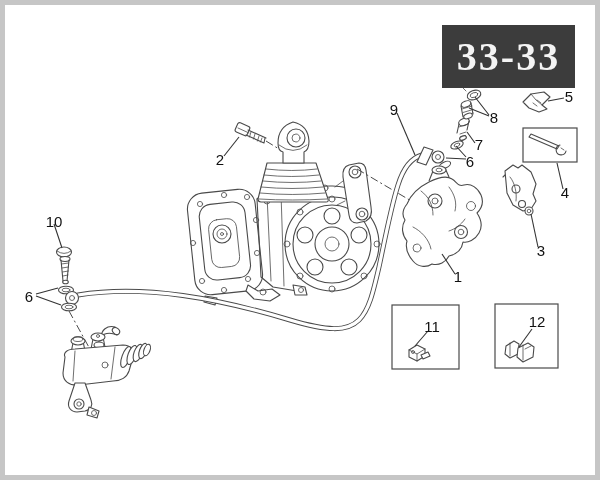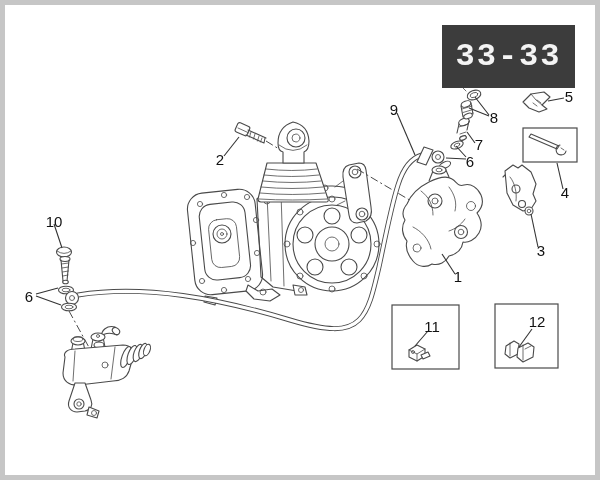--- a/index.html
+++ b/index.html
@@ -14,22 +14,22 @@
   }
   .diagram-svg { position:absolute; left:0; top:0; width:590px; height:470px; }
   .code-box {
     position:absolute; left:437px; top:20px;
     width:133px; height:63px;
     background:#3c3c3c;
     display:flex; align-items:center; justify-content:center;
     z-index:5;
   }
   .code-box span {
-    font-family:Liberation Mono, monospace;
-    font-weight:700; font-size:32px; letter-spacing:2px;
+    font-family:Liberation Serif, serif;
+    font-weight:700; font-size:40px; letter-spacing:2px;
     color:#f4f4f4;
   }
   
   .ln  { fill:none; stroke:#4a4a4a; stroke-width:1.1; stroke-linecap:round; stroke-linejoin:round; }
   .fw  { fill:#ffffff; stroke:#4a4a4a; stroke-width:1.1; stroke-linejoin:round; }
   .thin{ stroke-width:0.8; }
   .ho  { fill:none; stroke:#4a4a4a; stroke-width:5; stroke-linecap:round; }
   .hi  { fill:none; stroke:#ffffff; stroke-width:3.2; stroke-linecap:round; }
   .axis{ fill:none; stroke:#4a4a4a; stroke-width:1; stroke-dasharray:8 3 2 3; }
   .ldr { fill:none; stroke:#333333; stroke-width:1.1; }

